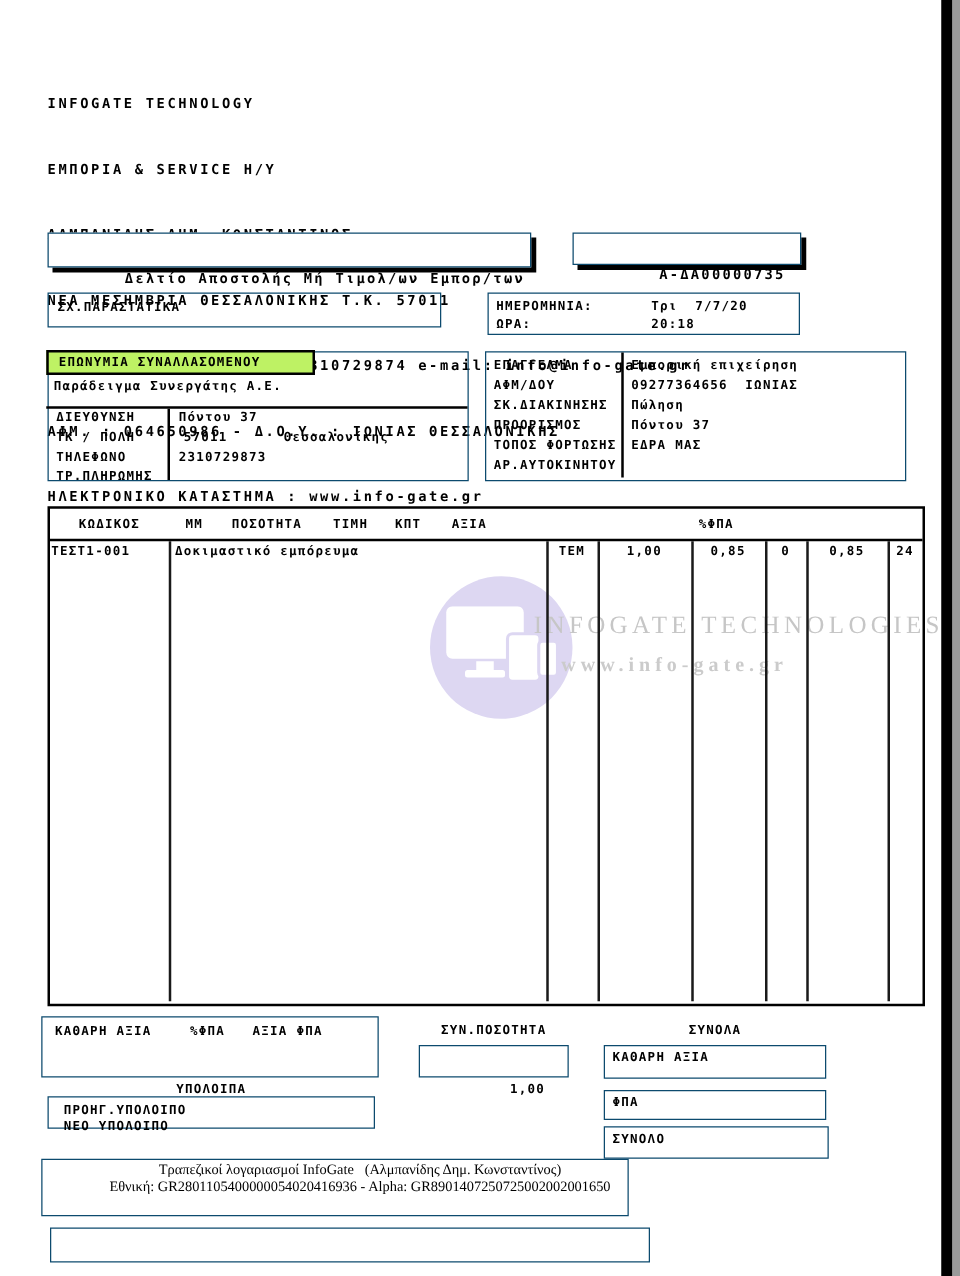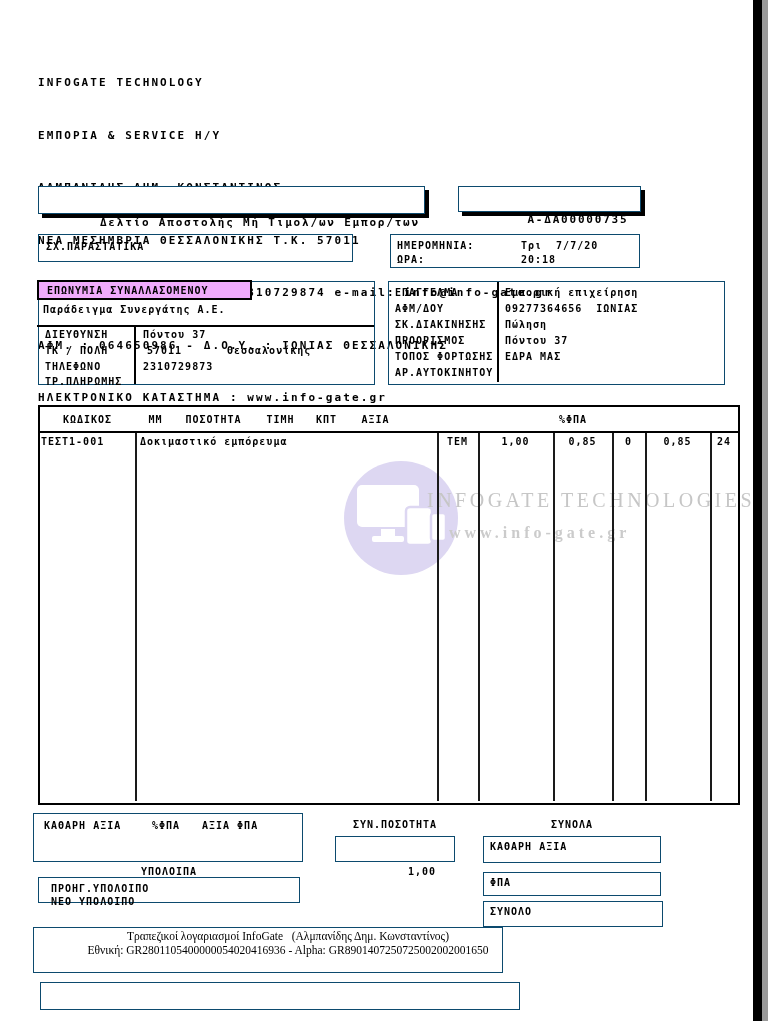--- a/index.html
+++ b/index.html
@@ -24,21 +24,21 @@
 
   
   .sx-box { left:38px; top:234px; width:315px; height:28px; }
   .sx-box span { position:absolute; left:7px; top:6px; }
   .date-box { left:390px; top:234px; width:250px; height:34px; }
   .date-box .lbl { position:absolute; left:6px; }
   .date-box .val { position:absolute; left:130px; }
 
   
   .customer-box { left:38px; top:281px; width:337px; height:104px; }
-  .customer-tab { position:absolute; left:-2px; top:-2px; width:215px; height:20px; border:2px solid #000; background:#f0abfc; }
+  .customer-tab { position:absolute; left:-2px; top:-2px; width:215px; height:20px; border:2px solid #000; background:#bef264; }
   .customer-tab span { position:absolute; left:8px; top:3px; }
   .customer-name { position:absolute; left:4px; top:22px; }
   .customer-hline { position:absolute; left:-2px; top:43px; width:337px; height:2px; background:#000; }
   .customer-vline { position:absolute; left:95px; top:45px; width:2px; height:57px; background:#000; }
   .customer-box .lbl { position:absolute; left:6px; }
   .customer-box .val { position:absolute; left:104px; }
 
   
   .details-box { left:388px; top:281px; width:337px; height:104px; }
   .details-vline { position:absolute; left:108px; top:0; width:2px; height:100px; background:#000; }

